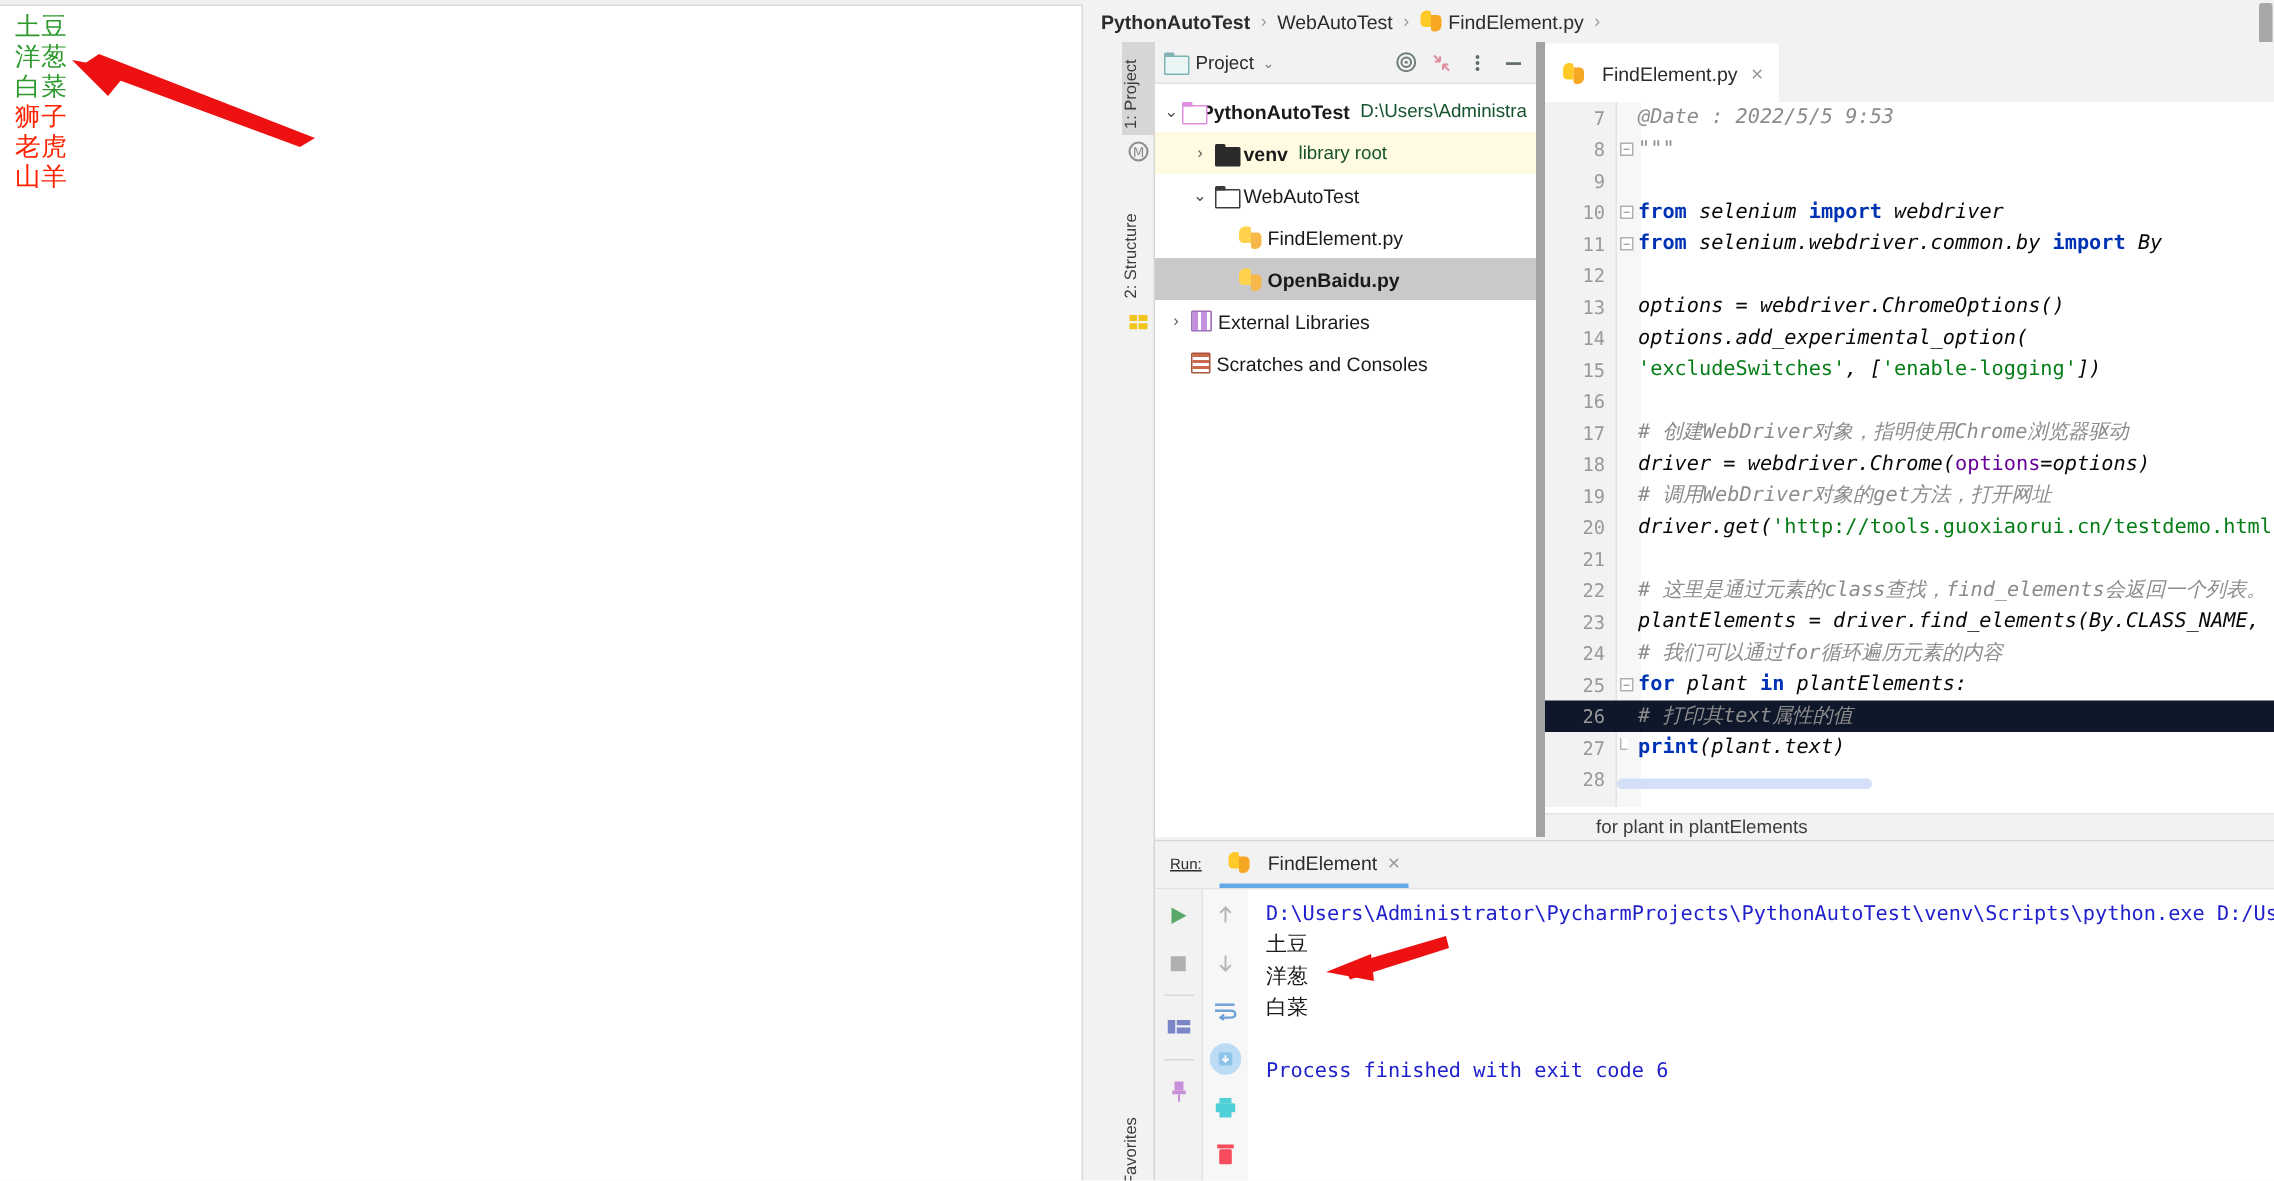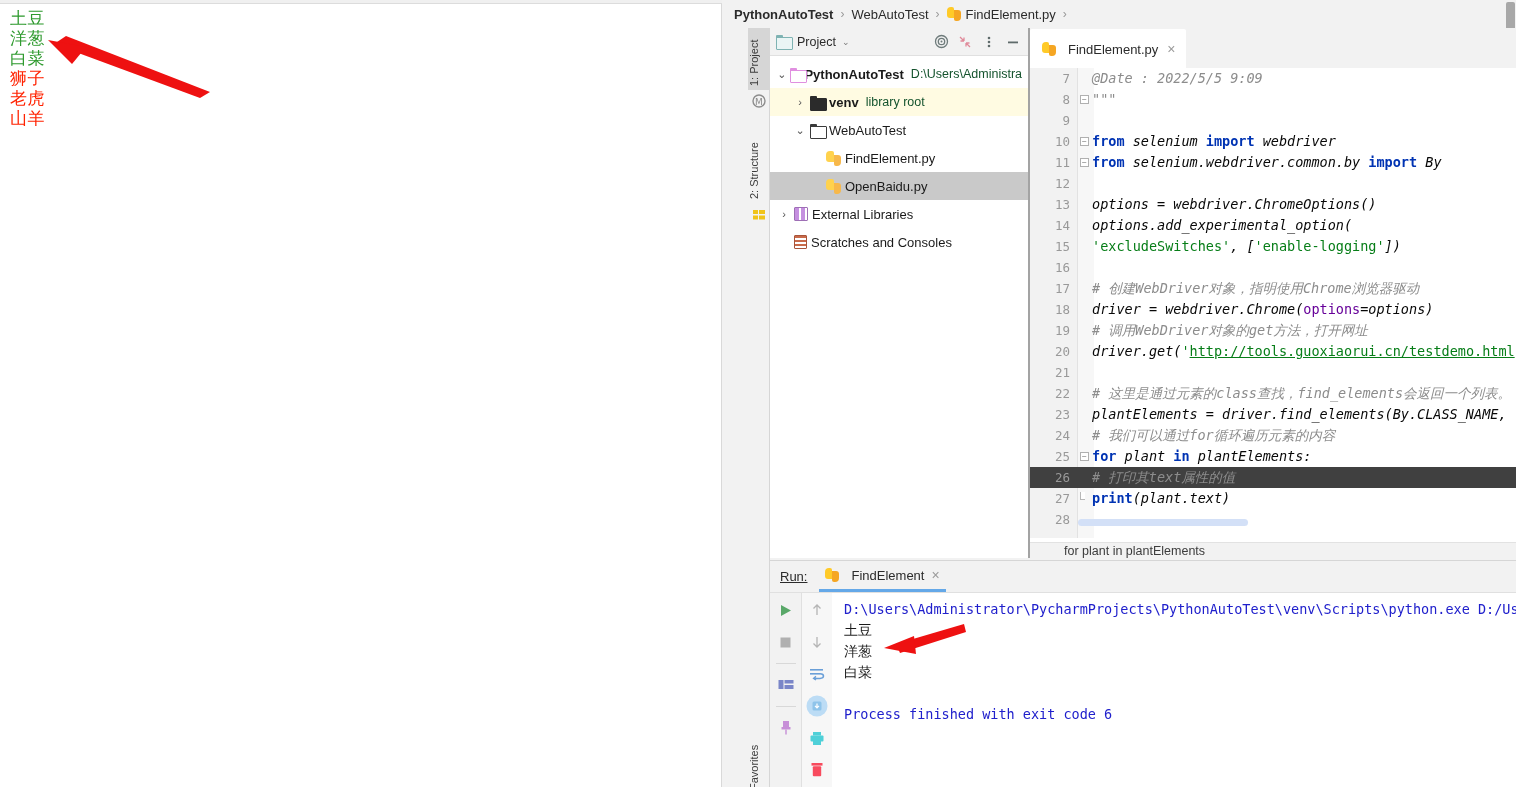--- a/index.html
+++ b/index.html
@@ -82,21 +82,21 @@
   }
   .vtab.active { background: #d6d6d6; }
   .vtab-project { top: 0px; height: 62px; }
   .vtab-structure { top: 105px; height: 70px; }
   .vtab-favorites { top: 700px; height: 66px; }
   .strip-icon { position:absolute; left:4px; width:14px; height:14px; }
 
   
   .project-panel {
     position: absolute; left: 48px; top: 28px; width: 260px; height: 530px;
-    background: #ffffff; border-right: 2px solid #a3a3a3;
+    background: #ffffff; border-right: 6px solid #a3a3a3;
   }
   .project-header {
     height: 28px; background: #f2f2f2; border-bottom: 1px solid #e0e0e0;
     display: flex; align-items: center; padding: 0 6px; gap: 6px;
     font-size: 12.5px; color: #2b2b2b;
   }
   .folder-ico {
     width: 15px; height: 13px; position: relative; display:inline-block;
   }
   .folder-ico::before {
@@ -110,21 +110,21 @@
   .caret-small { color:#7a7a7a; font-size: 9px; }
   .hdr-spacer { flex: 1; }
   .hdr-btn { width: 18px; height: 18px; display:flex; align-items:center; justify-content:center; }
 
   .tree { padding-top: 4px; font-size: 13px; color: #1a1a1a; }
   .tree-row {
     height: 28px; display: flex; align-items: center; white-space: nowrap;
     padding-right: 6px;
   }
   .tree-row.venv-row { background: #fffbe2; }
-  .tree-row.selected { background: #c9c9c9; }
+  .tree-row.selected { background: #c9c9c9; font-weight: bold; }
   .tw { display:inline-block; width: 16px; text-align:center; color:#555; font-size: 11px; }
   .tree-label { margin-left: 4px; }
   .tree-label.bold { font-weight: bold; }
   .tree-hint { color: #14532d; margin-left: 7px; font-size: 12.5px; }
   .ico-folder-plain {
     width: 15px; height: 13px; position:relative; display:inline-block; margin-left:2px;
   }
   .ico-folder-plain::before{
     content:""; position:absolute; left:0; top:2px; width:15px; height:11px;
     border:1.4px solid #3a3a3a; border-radius:1px; background:#fff;
@@ -177,37 +177,37 @@
   }
   .gutter {
     position:absolute; left:0; top:0; width: 48px; height: 470px;
     background:#f2f2f2; border-right:1px solid #e2e2e2;
   }
   .fold-col {
     position:absolute; left:48px; top:0; width:16px; height:470px; background:#f7f7f7;
   }
   .code-rows { position:absolute; left:0; top:0; width: 486px; }
   .crow { height: 21px; line-height: 21px; position: relative; white-space: nowrap; }
-  .crow.hl { background:#404040; }
+  .crow.hl { background:#0f172a; }
   .lnum {
     position:absolute; left:0; width:40px; text-align:right;
     color:#999999; font-size:12.5px; font-family:"DejaVu Sans Mono", monospace;
   }
   .ctext { position:absolute; left:62px; color:#080808; }
   .foldmark {
     position:absolute; left:50px; top:6px; width:9px; height:9px;
     border:1px solid #b0b0b0; color:#888; font-size:8px; line-height:7px; text-align:center;
     background:#fff;
   }
   .foldmark.plain { border:none; border-left:1px solid #b8b8b8; border-bottom:1px solid #b8b8b8; width:5px; height:8px; top:4px;}
   .kw   { color:#0033b3; font-weight:bold; }
   .str  { color:#067d17; }
   .cmt  { color:#8c8c8c; font-style: italic; }
   .kwarg{ color:#660099; }
-  .link { color:#067d17; text-decoration: underline; }
+  .link { color:#067d17; }
   .plain{ color:#080808;font-style:italic; }
 
   .editor-hscroll {
     position:absolute; left:48px; bottom:12px; width: 170px; height:7px;
     background:#d3e0f7; border-radius:4px;
   }
   .editor-breadcrumb-bottom {
     position:absolute; left:308px; top:542px; width:486px; height:16px;
     background:#f2f2f2; border-top:1px solid #e2e2e2;
     font-size:12.5px; color:#3c3c3c; padding-left: 34px; line-height:16px;
@@ -216,21 +216,21 @@
 
   
   .run-window {
     position: absolute; left: 48px; top: 560px; width: 746px; height: 227px;
     background:#ffffff; border-top:1px solid #d6d6d6;
   }
   .run-tabbar {
     height: 32px; background:#f2f2f2; display:flex; align-items:center;
     padding-left: 10px; gap: 12px; border-bottom:1px solid #e0e0e0;
   }
-  .run-label { font-size:13px; color:#2b2b2b;text-decoration:underline; }
+  .run-label { font-size:10px; color:#2b2b2b;text-decoration:underline; }
   .run-tab {
     height: 31px; display:flex; align-items:center; gap:7px;
     font-size:13px; color:#2b2b2b; border-bottom: 3px solid #64a8e8;
     padding: 0 6px;
   }
   .run-tab-close { color:#9a9a9a; font-size:14px; }
 
   .run-toolbars { position:absolute; left:0; top:32px; width:62px; height:195px; display:flex; }
   .run-tb {
     width: 31px; height: 195px; background:#f2f2f2;
@@ -394,21 +394,21 @@
           <span>FindElement.py</span>
           <span class="etab-close">×</span>
         </div>
       </div>
       <div class="editor-body">
         <div class="gutter"></div>
         <div class="fold-col"></div>
         <div class="code-rows" id="code-rows">
             <div class="crow">
               <span class="lnum">7</span>
-              <span class="ctext"><span class="cmt">@Date     : 2022/5/5 9:09</span></span>
+              <span class="ctext"><span class="cmt">@Date     : 2022/5/5 9:53</span></span>
             </div>
             <div class="crow">
               <span class="lnum">8</span>
               <span class="foldmark">−</span>
               <span class="ctext"><span class="cmt">"""</span></span>
             </div>
             <div class="crow">
               <span class="lnum">9</span>
               <span class="ctext"></span>
             </div>

